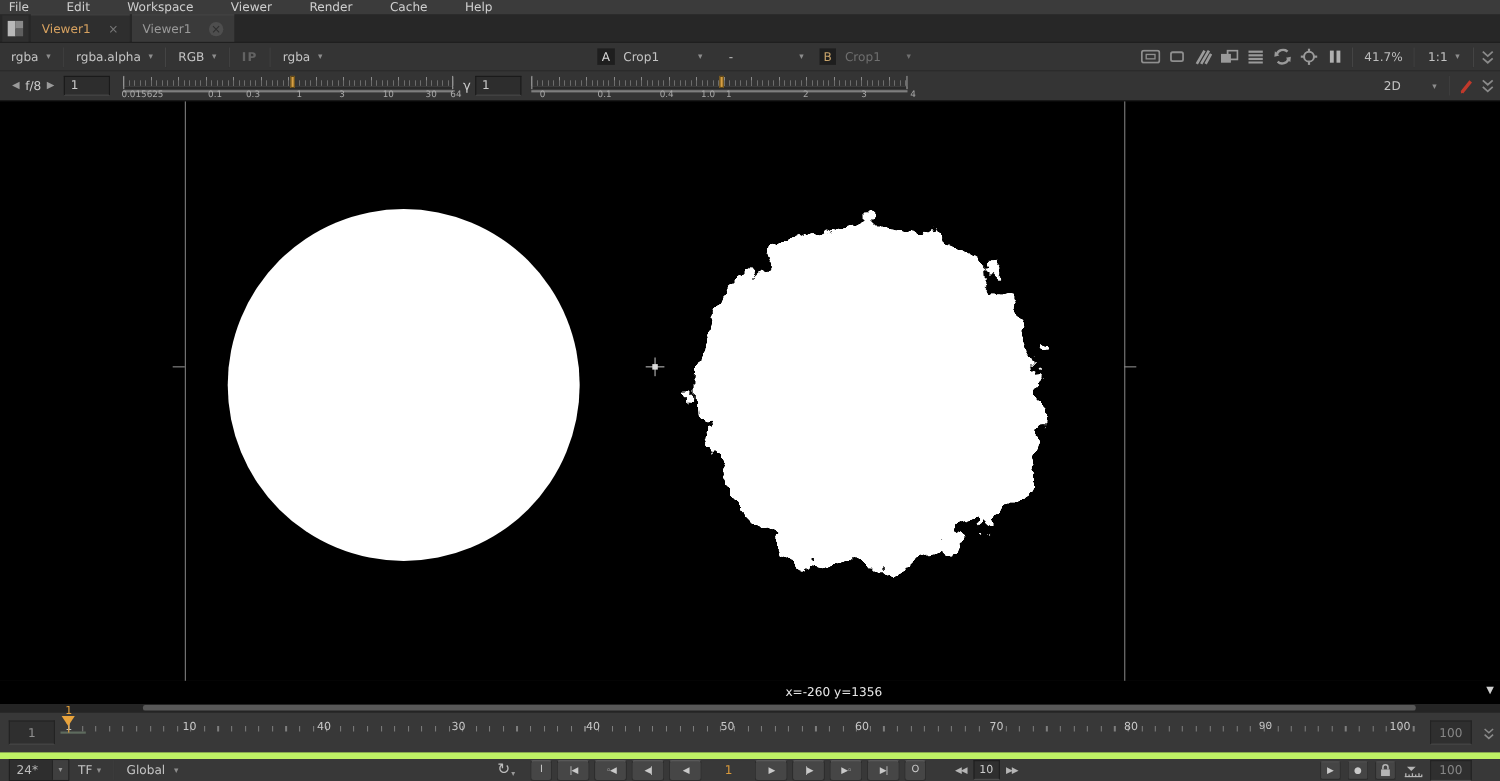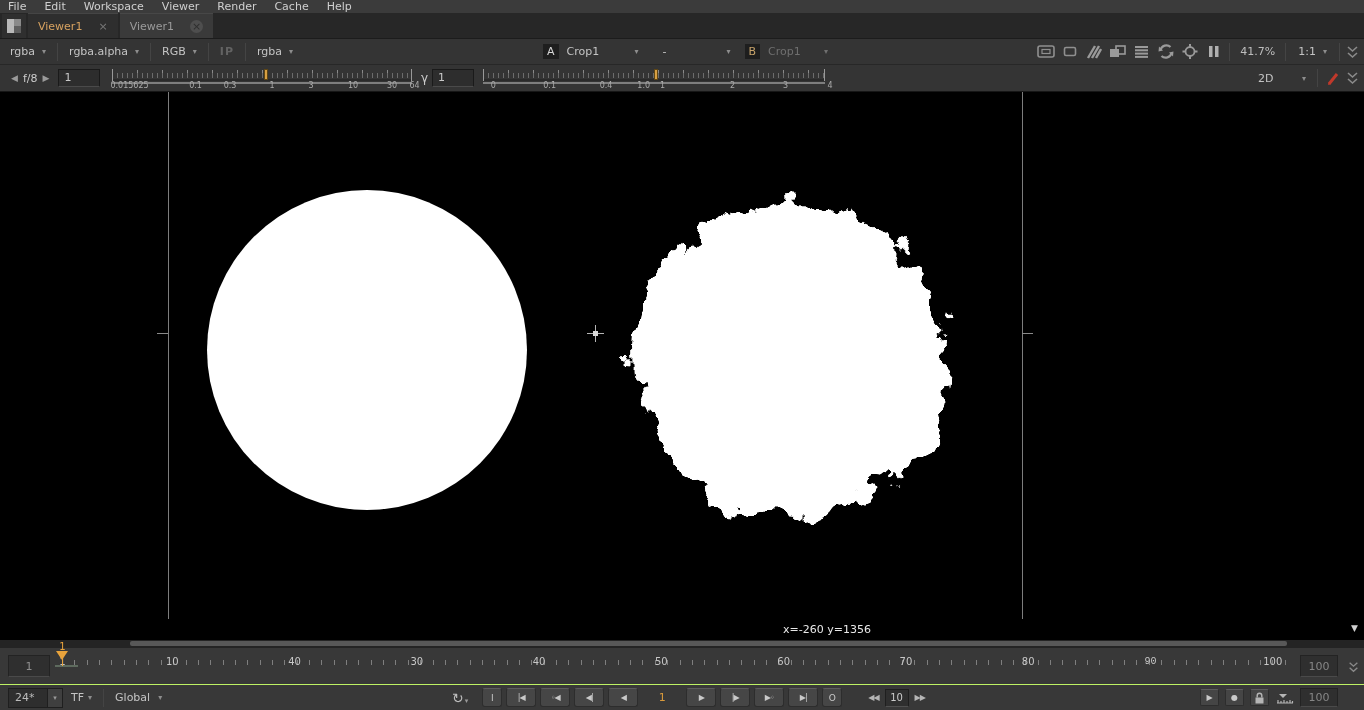--- a/index.html
+++ b/index.html
@@ -3,21 +3,21 @@
 <meta charset="utf-8">
 <style>
   * { margin:0; padding:0; box-sizing:border-box; }
   html,body { background:#1a1a1a; }
   body { font-family:"DejaVu Sans","Liberation Sans",sans-serif; }
   #app { position:relative; width:1364px; height:710px; background:#353535; overflow:hidden;
          color:#cccccc; font-size:11px; }
 
   
   .menubar { position:absolute; left:0; top:0; width:100%; height:13px; background:#3b3b3b;
-             display:flex; align-items:center; padding-left:8px; gap:18px; }
+             display:flex; align-items:center; padding-left:8px; gap:34px; }
   .menubar .mi { color:#cfcfcf; font-size:11px; line-height:13px; cursor:default; }
 
   
   .tabbar { position:absolute; left:0; top:13px; width:100%; height:26px; background:#272727;
             display:flex; align-items:stretch; border-bottom:1px solid #1c1c1c; }
   .pane-btn { width:24px; height:24px; margin:1px 2px 0 2px; background:#2f2f2f; display:flex;
               align-items:center; justify-content:center; }
   .tab { display:flex; align-items:center; gap:16px; padding:0 10px; font-size:11px; }
   .tab.active { background:#2e2e2e; color:#d7a260; border-top:1px solid #454545; }
   .tab.inactive { background:#3a3a3a; color:#9a9a9a; margin-left:2px; border-top:1px solid #474747; }
@@ -70,21 +70,21 @@
   .blob-svg { position:absolute; left:581px; top:58px; }
   .crosshair { position:absolute; left:587px; top:233px; width:17px; height:17px; }
   .crosshair .h { position:absolute; left:0; top:8px; width:17px; height:1px; background:#b5b5b5; }
   .crosshair .v { position:absolute; left:8px; top:0; width:1px; height:17px; background:#b5b5b5; }
   .crosshair .c { position:absolute; left:6px; top:6px; width:5px; height:5px; background:#d9d9d9; }
 
   
   .statusbar { position:absolute; left:0; top:619px; width:100%; height:21px; background:#000;
                color:#e8e8e8; font-size:11px; }
   .statusbar .fmt { position:absolute; left:24px; top:4px; }
-  .statusbar .crd { position:absolute; left:783px; top:4px; }
+  .statusbar .crd { position:absolute; left:714px; top:4px; }
   .statusbar .dd { position:absolute; right:6px; top:4px; color:#d0d0d0; font-size:9px; }
 
   
   .scrollrow { position:absolute; left:0; top:640px; width:100%; height:8px; background:#242424; }
   .scroll-thumb { position:absolute; left:130px; top:1px; width:1157px; height:5px; background:#585858;
                   border-radius:2px; }
 
   
   .timeline { position:absolute; left:0; top:648px; width:100%; height:36px; background:#383838; }
   .cur-frame-box { position:absolute; left:8px; top:7px; width:42px; height:22px; background:#2f2f2f;
@@ -104,21 +104,21 @@
   .playhead .ph-tri { position:absolute; left:50%; transform:translateX(-50%); top:3px; width:0; height:0;
     border-left:6px solid transparent; border-right:6px solid transparent; border-top:9px solid #e8a33c; }
   .playhead .ph-stem { position:absolute; left:50%; top:3px; width:1px; height:15px; background:#e8a33c; }
   .range-box { position:absolute; right:26px; top:7px; width:38px; height:22px; background:#2f2f2f;
     border:1px solid #232323; border-bottom-color:#4a4a4a; color:#868686; display:flex;
     align-items:center; justify-content:center; }
   .tl-chev { position:absolute; right:4px; top:13px; }
 
   
   .transport { position:absolute; left:0; top:684px; width:100%; height:26px; background:#383838;
-               border-top:1px solid #bef264; }
+               border-top:6px solid #bef264; }
   .t-btn { min-width:30px; height:19px; background:#464646; border:1px solid #2d2d2d;
     border-top-color:#5d5d5d; border-radius:3px; color:#c9c9c9; font-size:8px; display:flex;
     align-items:center; justify-content:center; letter-spacing:-1px; }
   .t-btn.narrow { min-width:20px; letter-spacing:0; font-size:9px; }
   .combo { height:20px; display:flex; align-items:stretch; border:1px solid #1f1f1f; }
   .combo .val { background:#2e2e2e; color:#bbbbbb; display:flex; align-items:center; padding:0 6px;
     min-width:38px; }
   .combo .arw-sec { width:15px; background:#3f3f3f; display:flex; align-items:center;
     justify-content:center; color:#999; font-size:7px; border-left:1px solid #1f1f1f; }
   .frame-num { color:#d99a3c; font-size:11px; width:40px; text-align:center; }

